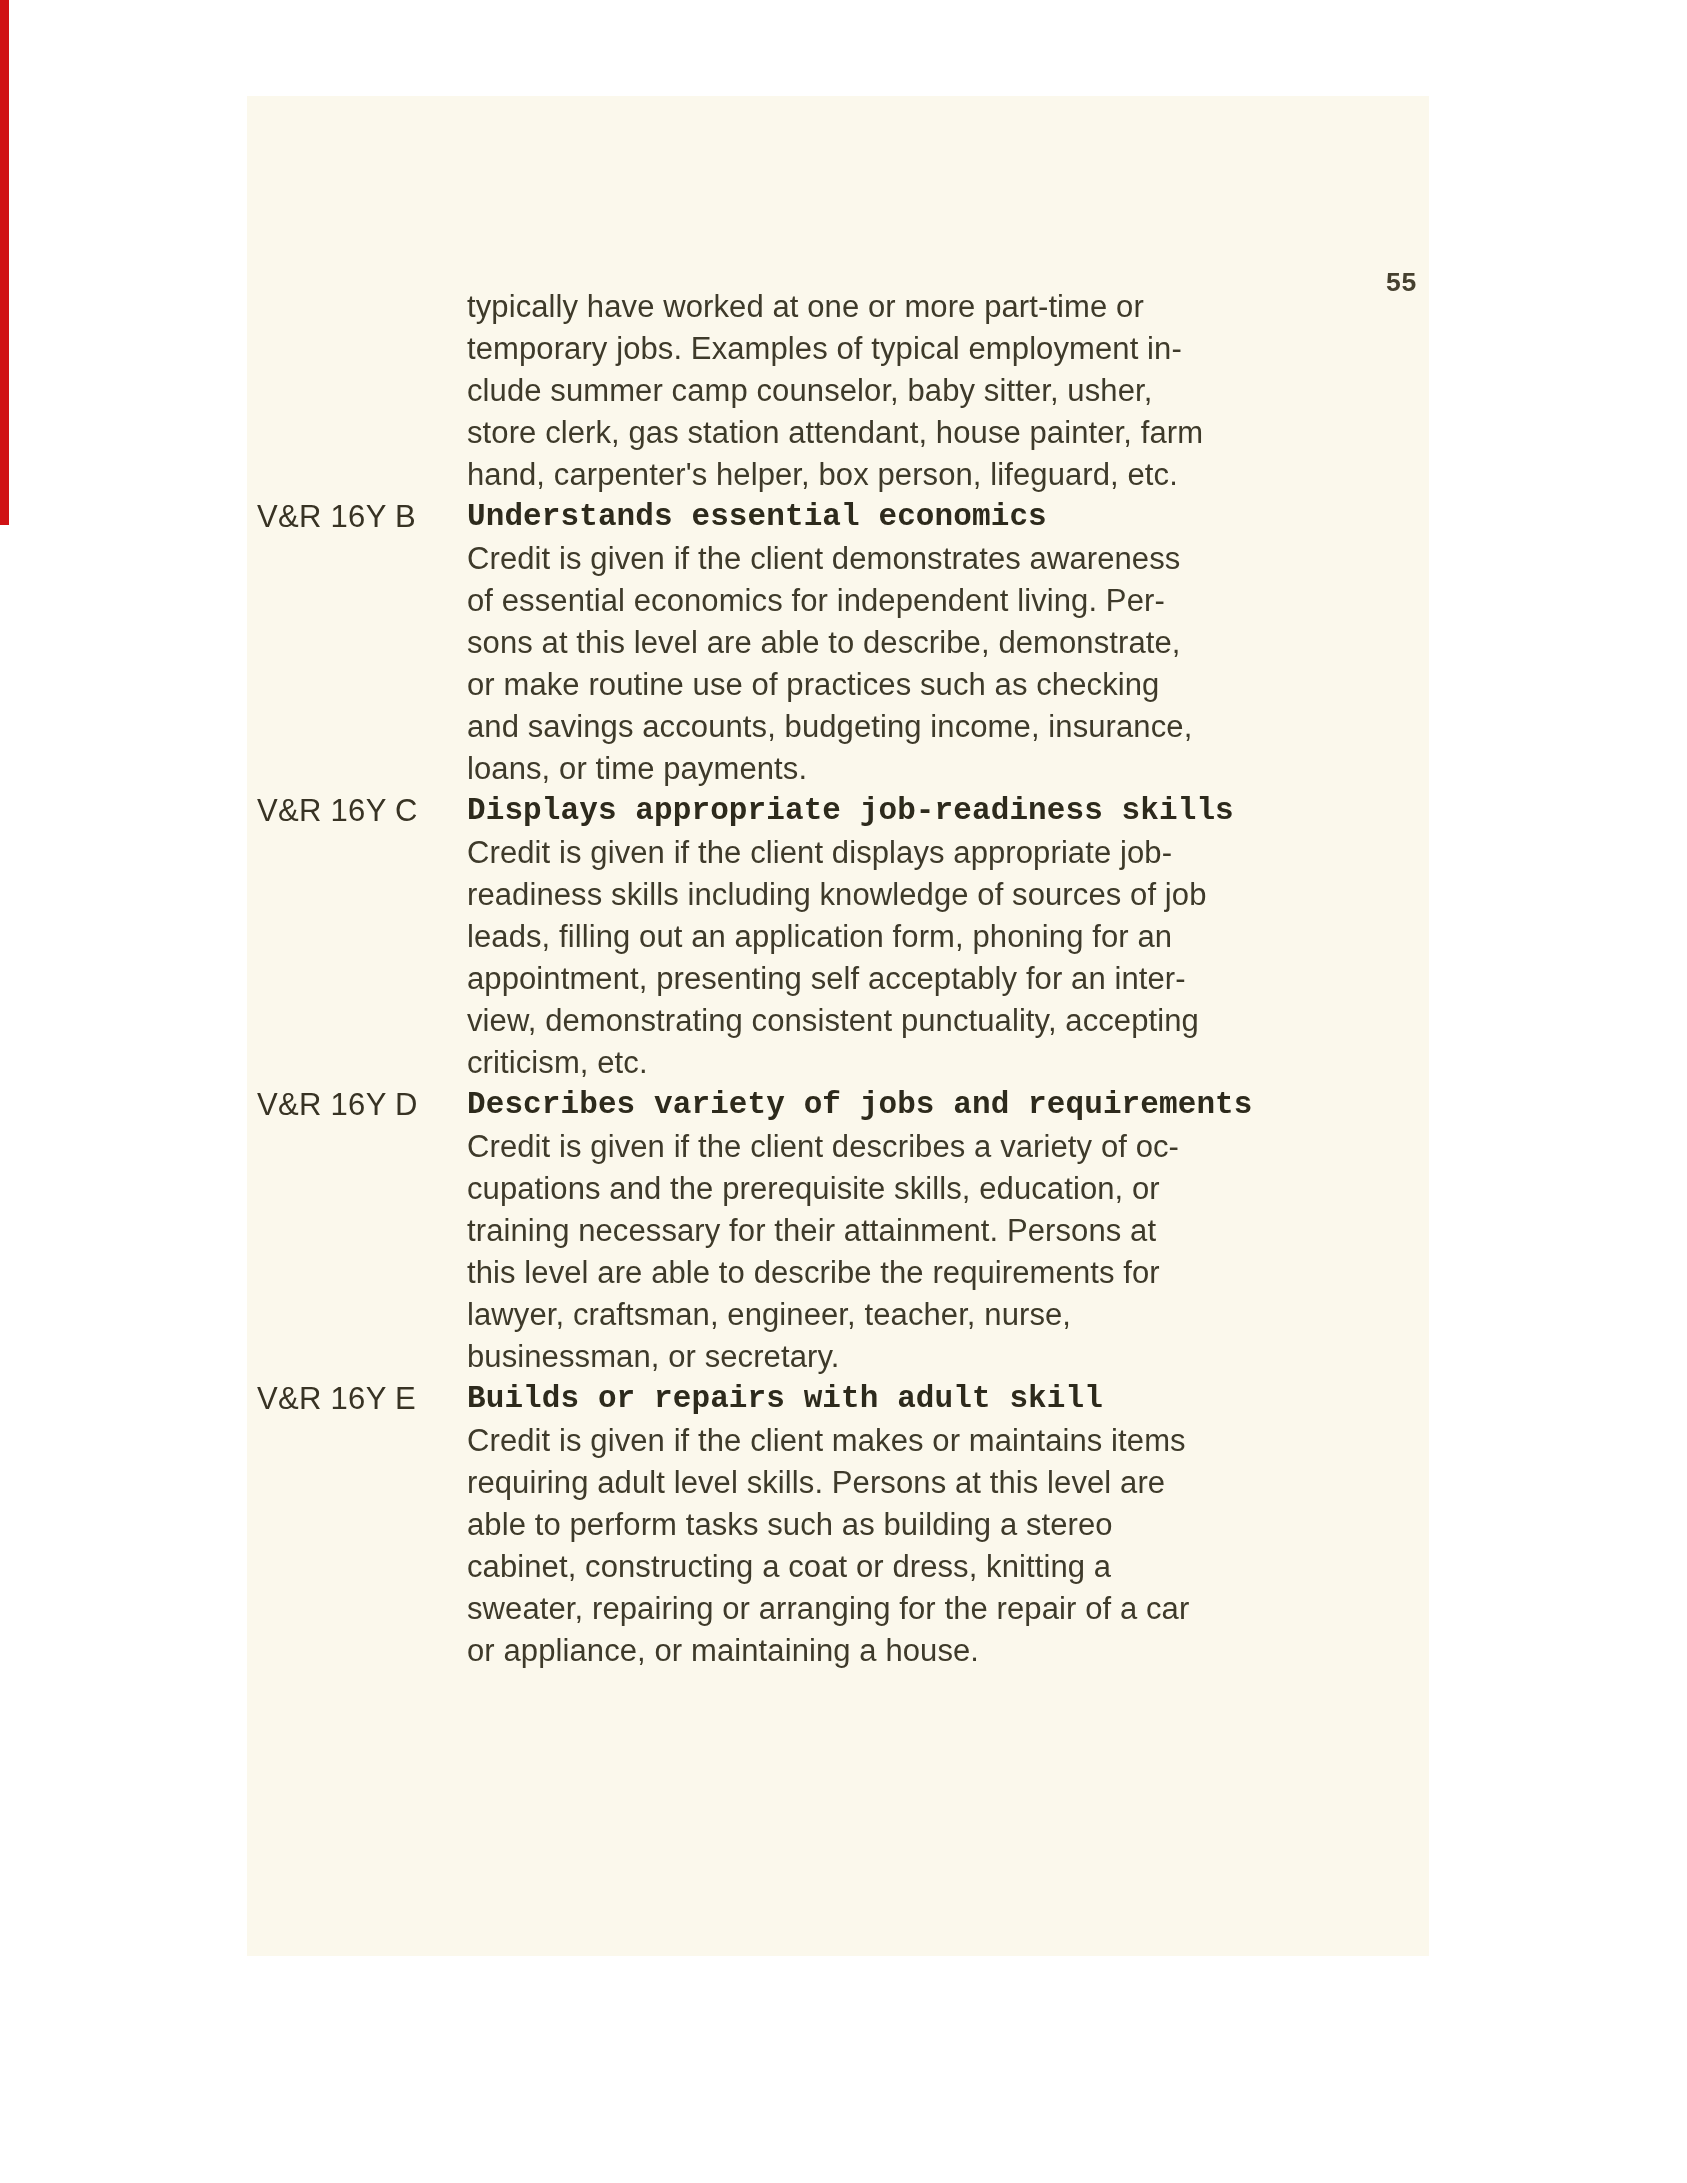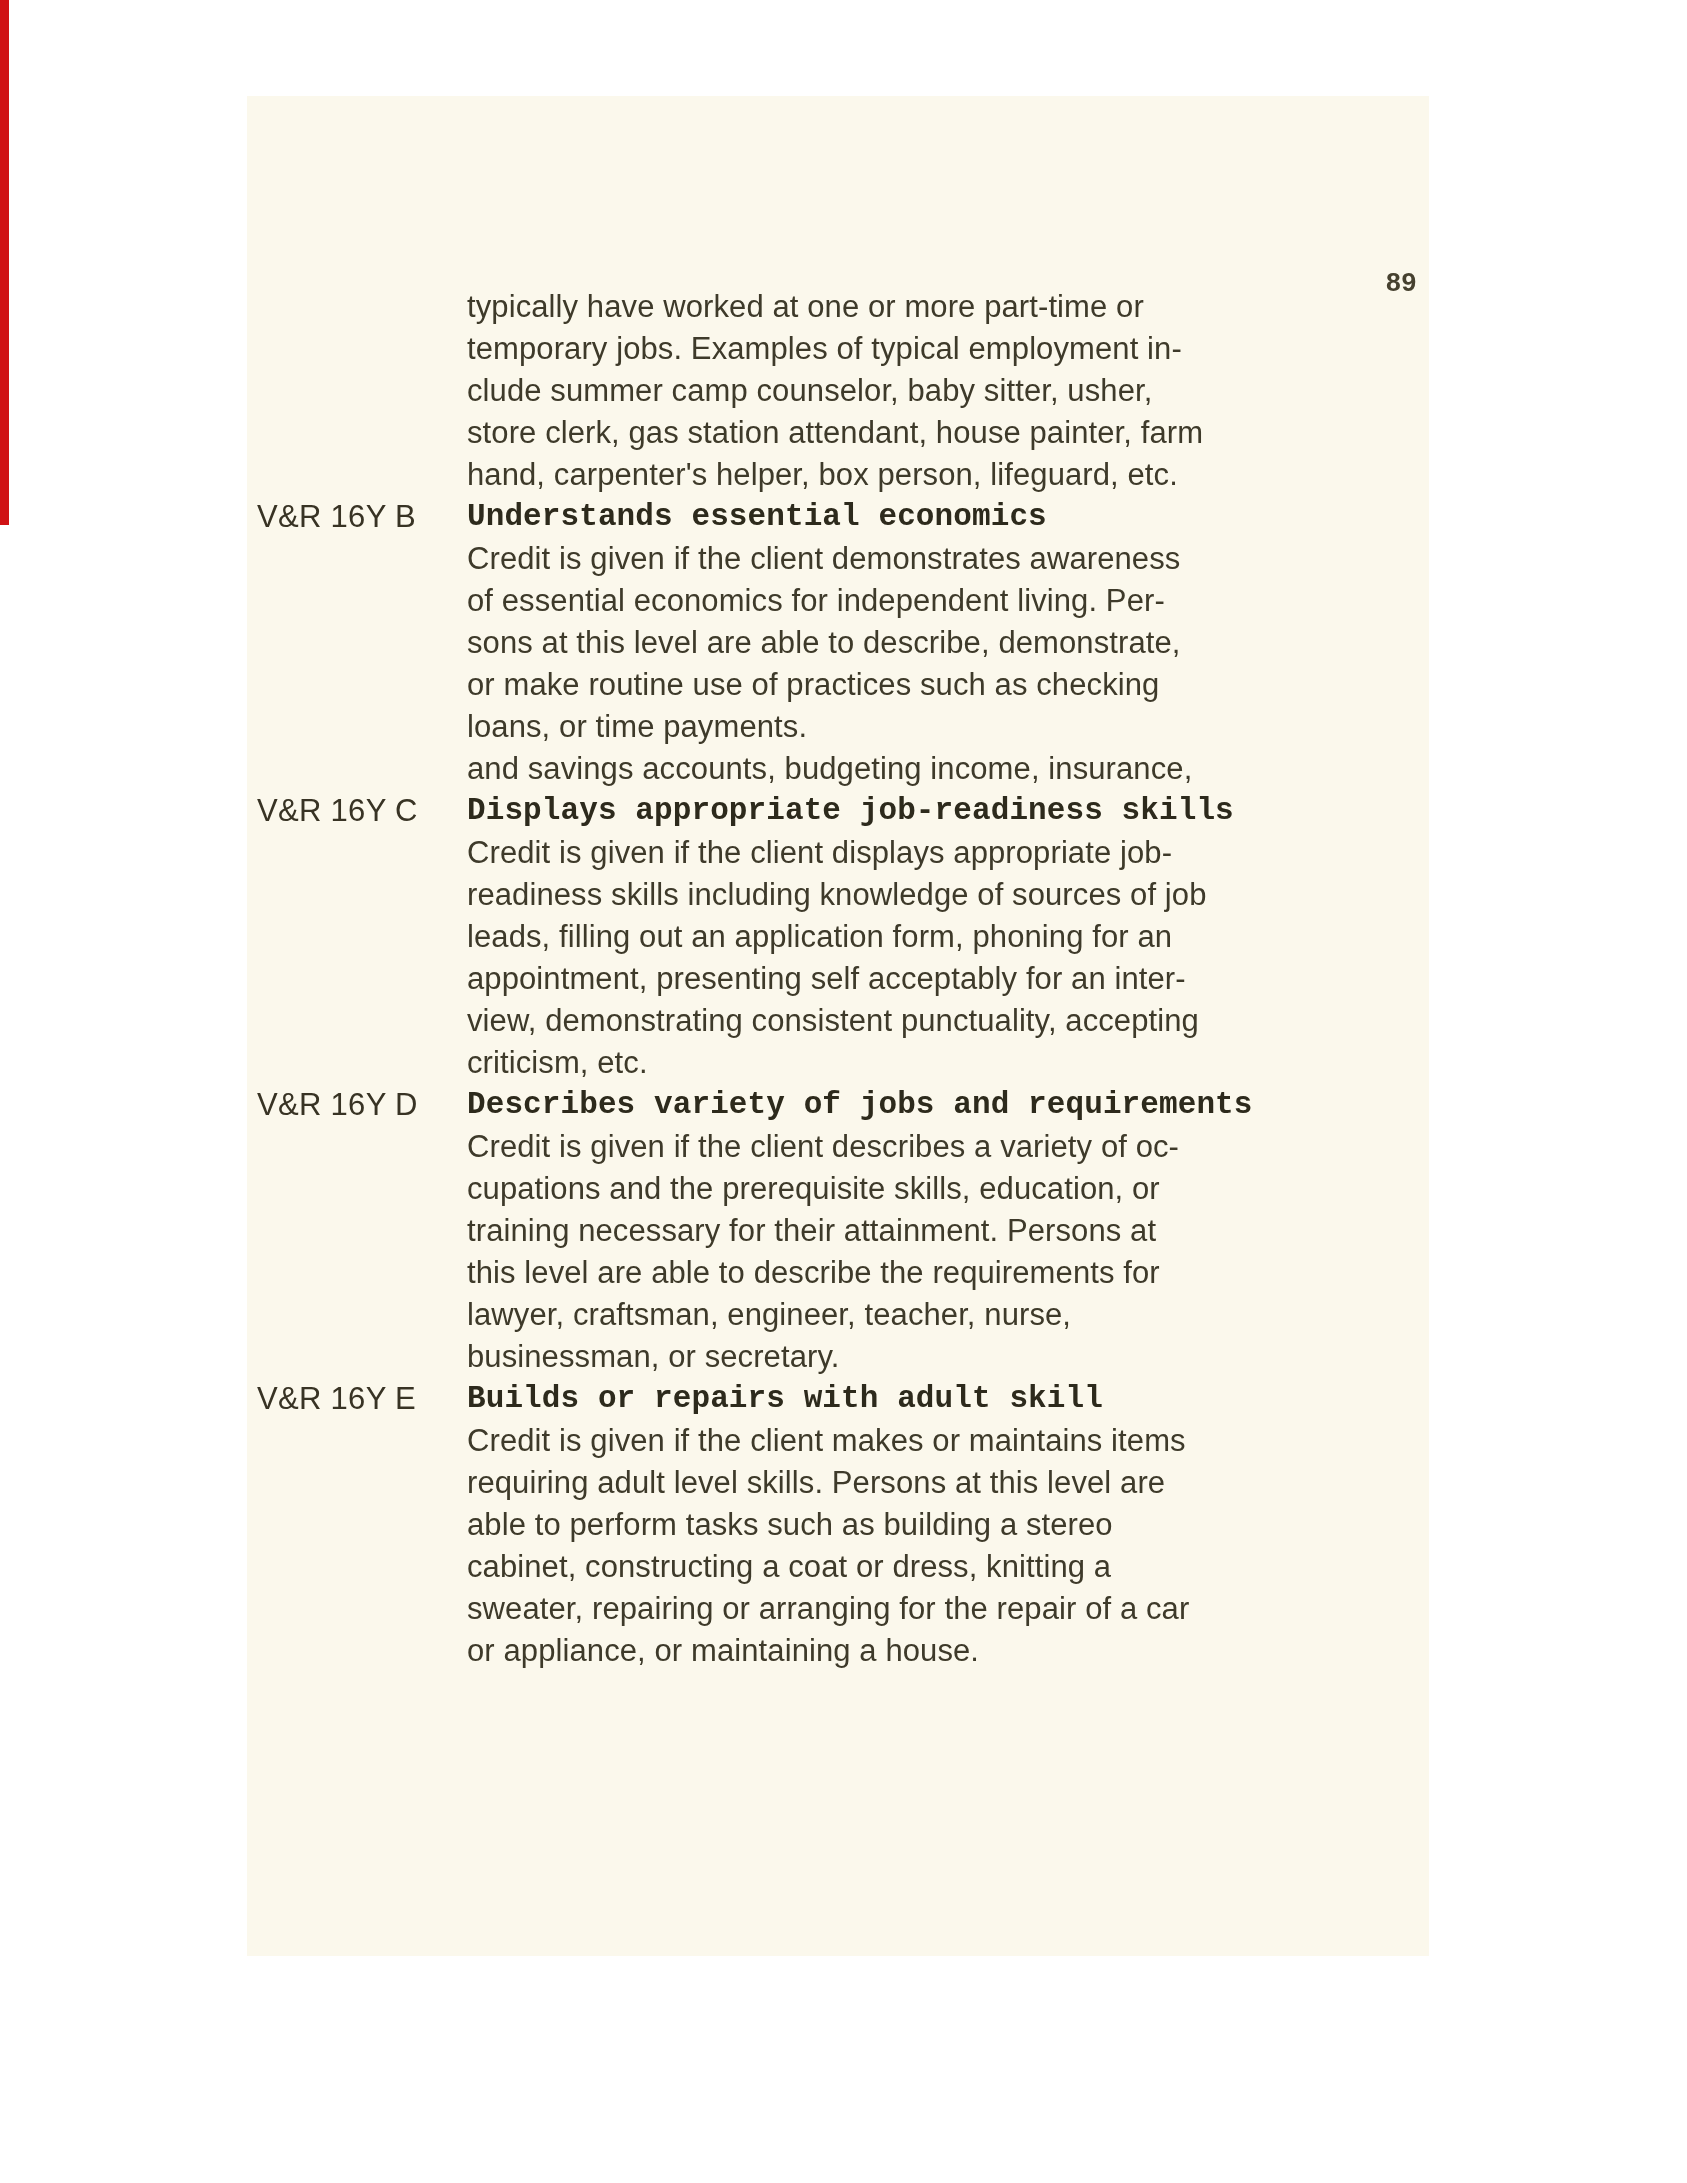--- a/index.html
+++ b/index.html
@@ -30,38 +30,38 @@
     position:absolute;left:10px;top:0;height:42px;line-height:42px;
     font-size:31px;color:#383324;white-space:nowrap;letter-spacing:0.3px;
   }
 </style>
 </head>
 <body>
 
 <div class="canvas">
   <div class="red-edge"></div>
   <div class="page">
-    <div class="page-number">89</div>
+    <div class="page-number">55</div>
     <div class="content" id="content">
         <div>
           <div class="line">typically have worked at one or more part-time or</div>
           <div class="line">temporary jobs. Examples of typical employment in-</div>
           <div class="line">clude summer camp counselor, baby sitter, usher,</div>
           <div class="line">store clerk, gas station attendant, house painter, farm</div>
           <div class="line">hand, carpenter's helper, box person, lifeguard, etc.</div>
         </div>
         <div class="section">
           <div class="label">V&amp;R 16Y B</div>
           <div class="line heading">Understands essential economics</div>
           <div class="line">Credit is given if the client demonstrates awareness</div>
           <div class="line">of essential economics for independent living. Per-</div>
           <div class="line">sons at this level are able to describe, demonstrate,</div>
           <div class="line">or make routine use of practices such as checking</div>
+          <div class="line">and savings accounts, budgeting income, insurance,</div>
           <div class="line">loans, or time payments.</div>
-          <div class="line">and savings accounts, budgeting income, insurance,</div>
         </div>
         <div class="section">
           <div class="label">V&amp;R 16Y C</div>
           <div class="line heading">Displays appropriate job-readiness skills</div>
           <div class="line">Credit is given if the client displays appropriate job-</div>
           <div class="line">readiness skills including knowledge of sources of job</div>
           <div class="line">leads, filling out an application form, phoning for an</div>
           <div class="line">appointment, presenting self acceptably for an inter-</div>
           <div class="line">view, demonstrating consistent punctuality, accepting</div>
           <div class="line">criticism, etc.</div>

